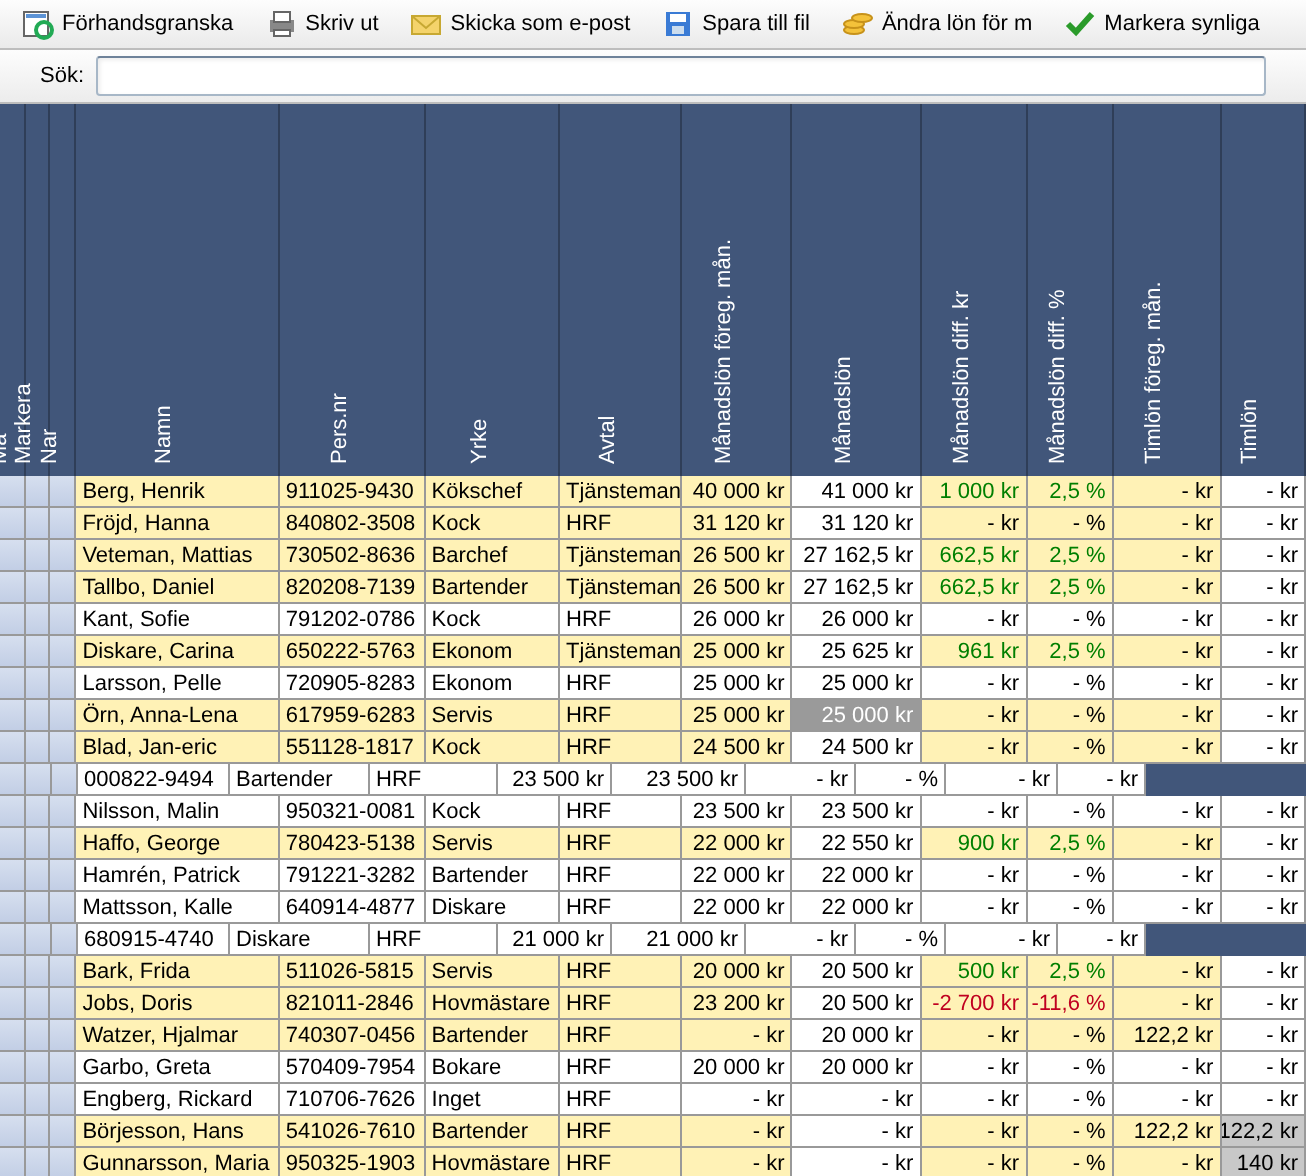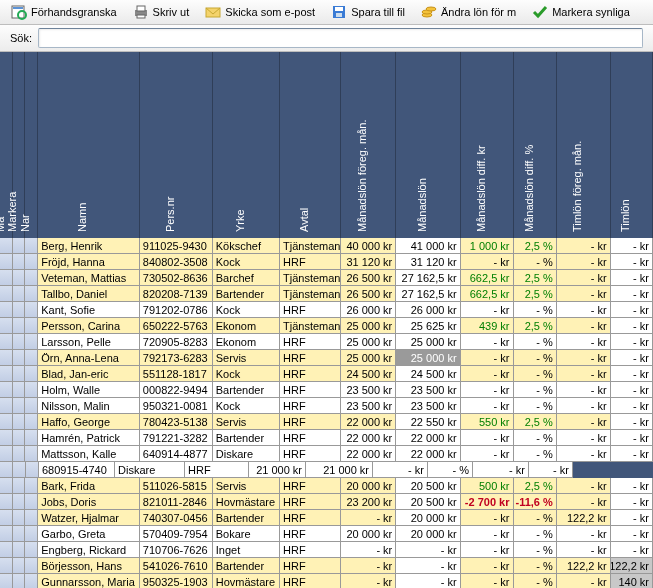--- a/index.html
+++ b/index.html
@@ -1,33 +1,33 @@
 <!DOCTYPE html>
 <html><head>
 <meta charset="utf-8">
 <style>
 body{margin:0;font-family:Tahoma,Arial,sans-serif;font-size:11px;color:#000;background:#fff;overflow:hidden}
 .toolbar{display:flex;align-items:center;height:24px;background:linear-gradient(#fdfdfd,#eaeaea);border-bottom:1px solid #bdbdbd;padding:0 4px;gap:2px}
 .tbtn{display:flex;align-items:center;gap:4px;padding:20px 6px;cursor:pointer;border:1px solid transparent;border-radius:2px}
 .ticon{width:16px;height:16px;display:inline-block}
-.searchbar{display:flex;align-items:center;height:26px;background:linear-gradient(#fdfdfd,#ececec);border-bottom:1px solid #bdbdbd;padding:0 10px;gap:6px}
+.searchbar{display:flex;align-items:center;height:26px;background:linear-gradient(#fdfdfd,#ececec);border-bottom:1px solid #bdbdbd;padding:0 20px;gap:6px}
 .searchbar input{flex:1;height:18px;border:1px solid #a7b7c7;border-top-color:#6e8299;border-radius:2px;padding:0 4px;font:inherit;box-shadow:inset 1px 1px 2px rgba(0,0,0,.08)}
 .grid-wrap{position:relative;width:653px;height:538px;overflow:hidden;background:#41567a}
 .head-row{display:flex;height:186px;align-items:flex-end;background:#41567a;color:#fff}
 .hcell{position:relative;border-right:1px solid #2f3e58;box-sizing:border-box;height:186px}
 .hcell .lab{position:absolute;bottom:6px;left:50%;transform:rotate(-90deg) translateX(0);transform-origin:left bottom;white-space:nowrap;font-size:11px}
 .rows{overflow:hidden}
 .row{display:flex;height:16px}
 .cell{box-sizing:border-box;border-right:1px solid #999;border-bottom:1px solid #999;padding:0 3px;display:flex;align-items:center;overflow:hidden;white-space:nowrap}
 .mk{background:linear-gradient(#d6dfef,#c2cee5)}
 .c-yellow{background:#fff2b6}
 .c-white{background:#fff}
 .c-sel{background:#9a9a9a;color:#fff}
 .r-money{justify-content:flex-end}
-.neg{color:#c00020;font-weight:bold}
+.neg{color:#c00020;font-weight:normal}
 .pos{color:#007f00}
 .bold{font-weight:normal}
 .w-mk{width:13px}
 .w-nm{width:106px}
 .w-pn{width:76px}
 .w-yr{width:70px}
 .w-av{width:64px}
 .w-mf{width:57px}
 .w-ml{width:67px}
 .w-df{width:55px}
@@ -206,27 +206,27 @@
         <div class="cell w-ml c-white r-money bold ">26 000 kr</div>
         <div class="cell w-df c-white r-money  ">- kr</div>
         <div class="cell w-dp c-white r-money  ">- %</div>
         <div class="cell w-tf c-white r-money ">- kr</div>
         <div class="cell w-tl r-money c-white bold">- kr</div>
       </div>
       <div class="row">
         <div class="cell w-mk mk "></div>
         <div class="cell w-mk mk "></div>
         <div class="cell w-mk mk "></div>
-        <div class="cell w-nm c-yellow ">Persson, Carina</div>
+        <div class="cell w-nm c-yellow ">Diskare, Carina</div>
         <div class="cell w-pn c-yellow ">650222-5763</div>
         <div class="cell w-yr c-yellow ">Ekonom</div>
         <div class="cell w-av c-yellow ">Tjänsteman</div>
         <div class="cell w-mf c-yellow r-money ">25 000 kr</div>
         <div class="cell w-ml c-white r-money bold ">25 625 kr</div>
-        <div class="cell w-df c-yellow r-money pos ">439 kr</div>
+        <div class="cell w-df c-yellow r-money pos ">961 kr</div>
         <div class="cell w-dp c-yellow r-money pos ">2,5 %</div>
         <div class="cell w-tf c-yellow r-money ">- kr</div>
         <div class="cell w-tl r-money c-white bold">- kr</div>
       </div>
       <div class="row">
         <div class="cell w-mk mk "></div>
         <div class="cell w-mk mk "></div>
         <div class="cell w-mk mk "></div>
         <div class="cell w-nm c-white ">Larsson, Pelle</div>
         <div class="cell w-pn c-white ">720905-8283</div>
@@ -237,21 +237,21 @@
         <div class="cell w-df c-white r-money  ">- kr</div>
         <div class="cell w-dp c-white r-money  ">- %</div>
         <div class="cell w-tf c-white r-money ">- kr</div>
         <div class="cell w-tl r-money c-white bold">- kr</div>
       </div>
       <div class="row">
         <div class="cell w-mk mk "></div>
         <div class="cell w-mk mk "></div>
         <div class="cell w-mk mk "></div>
         <div class="cell w-nm c-yellow ">Örn, Anna-Lena</div>
-        <div class="cell w-pn c-yellow ">792173-6283</div>
+        <div class="cell w-pn c-yellow ">617959-6283</div>
         <div class="cell w-yr c-yellow ">Servis</div>
         <div class="cell w-av c-yellow ">HRF</div>
         <div class="cell w-mf c-yellow r-money ">25 000 kr</div>
         <div class="cell w-ml c-sel r-money bold ">25 000 kr</div>
         <div class="cell w-df c-yellow r-money  ">- kr</div>
         <div class="cell w-dp c-yellow r-money  ">- %</div>
         <div class="cell w-tf c-yellow r-money ">- kr</div>
         <div class="cell w-tl r-money c-white bold">- kr</div>
       </div>
       <div class="row">
@@ -266,21 +266,20 @@
         <div class="cell w-ml c-white r-money bold ">24 500 kr</div>
         <div class="cell w-df c-yellow r-money  ">- kr</div>
         <div class="cell w-dp c-yellow r-money  ">- %</div>
         <div class="cell w-tf c-yellow r-money ">- kr</div>
         <div class="cell w-tl r-money c-white bold">- kr</div>
       </div>
       <div class="row">
         <div class="cell w-mk mk "></div>
         <div class="cell w-mk mk "></div>
         <div class="cell w-mk mk "></div>
-        <div class="cell w-nm c-white ">Holm, Walle</div>
         <div class="cell w-pn c-white ">000822-9494</div>
         <div class="cell w-yr c-white ">Bartender</div>
         <div class="cell w-av c-white ">HRF</div>
         <div class="cell w-mf c-white r-money ">23 500 kr</div>
         <div class="cell w-ml c-white r-money bold ">23 500 kr</div>
         <div class="cell w-df c-white r-money  ">- kr</div>
         <div class="cell w-dp c-white r-money  ">- %</div>
         <div class="cell w-tf c-white r-money ">- kr</div>
         <div class="cell w-tl r-money c-white bold">- kr</div>
       </div>
@@ -302,21 +301,21 @@
       <div class="row">
         <div class="cell w-mk mk "></div>
         <div class="cell w-mk mk "></div>
         <div class="cell w-mk mk "></div>
         <div class="cell w-nm c-yellow ">Haffo, George</div>
         <div class="cell w-pn c-yellow ">780423-5138</div>
         <div class="cell w-yr c-yellow ">Servis</div>
         <div class="cell w-av c-yellow ">HRF</div>
         <div class="cell w-mf c-yellow r-money ">22 000 kr</div>
         <div class="cell w-ml c-white r-money bold ">22 550 kr</div>
-        <div class="cell w-df c-yellow r-money pos ">550 kr</div>
+        <div class="cell w-df c-yellow r-money pos ">900 kr</div>
         <div class="cell w-dp c-yellow r-money pos ">2,5 %</div>
         <div class="cell w-tf c-yellow r-money ">- kr</div>
         <div class="cell w-tl r-money c-white bold">- kr</div>
       </div>
       <div class="row">
         <div class="cell w-mk mk "></div>
         <div class="cell w-mk mk "></div>
         <div class="cell w-mk mk "></div>
         <div class="cell w-nm c-white ">Hamrén, Patrick</div>
         <div class="cell w-pn c-white ">791221-3282</div>

